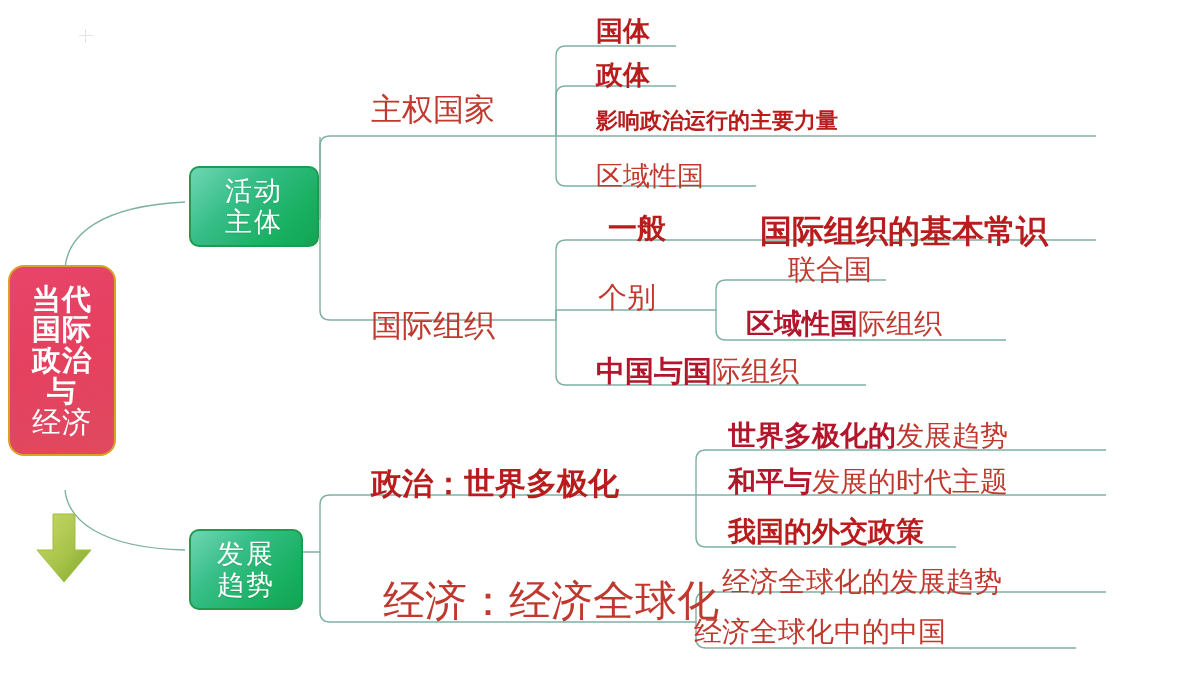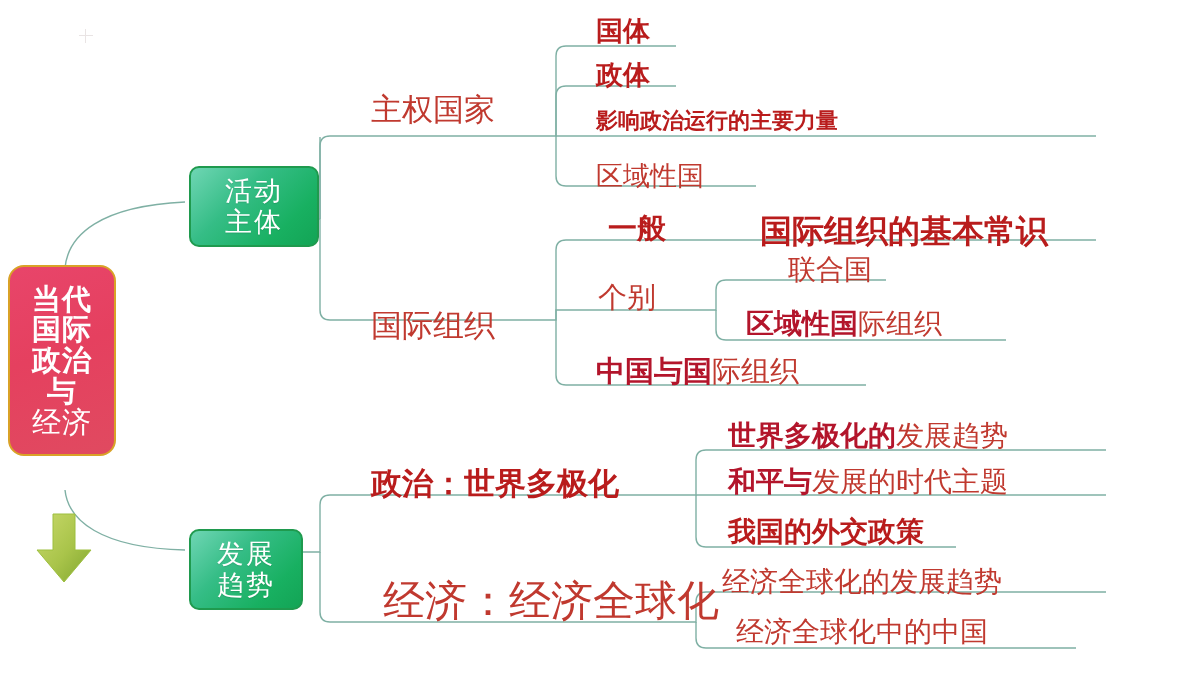--- a/index.html
+++ b/index.html
@@ -216,15 +216,15 @@
   </div>
 
   <div class="label" style="left:728px; top:468px; font-size:28px;">
     <span class="bd">和平与</span><span class="rg">发展的时代主题</span>
   </div>
 
   <div class="label bold" style="left:728px; top:518px; font-size:28px;">我国的外交政策</div>
 
   <div class="label reg" style="left:722px; top:568px; font-size:28px;">经济全球化的发展趋势</div>
 
-  <div class="label reg" style="left:736px; top:618px; font-size:28px;">经济全球化中的中国</div>
+  <div class="label reg" style="left:694px; top:618px; font-size:28px;">经济全球化中的中国</div>
 
 </div>
 
 </body></html>

